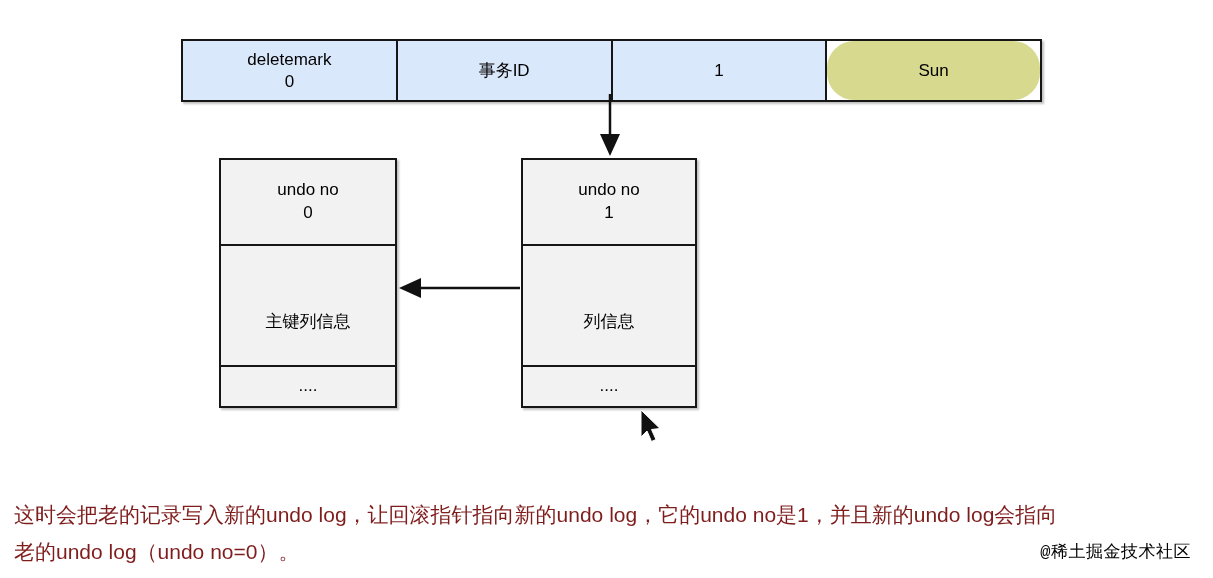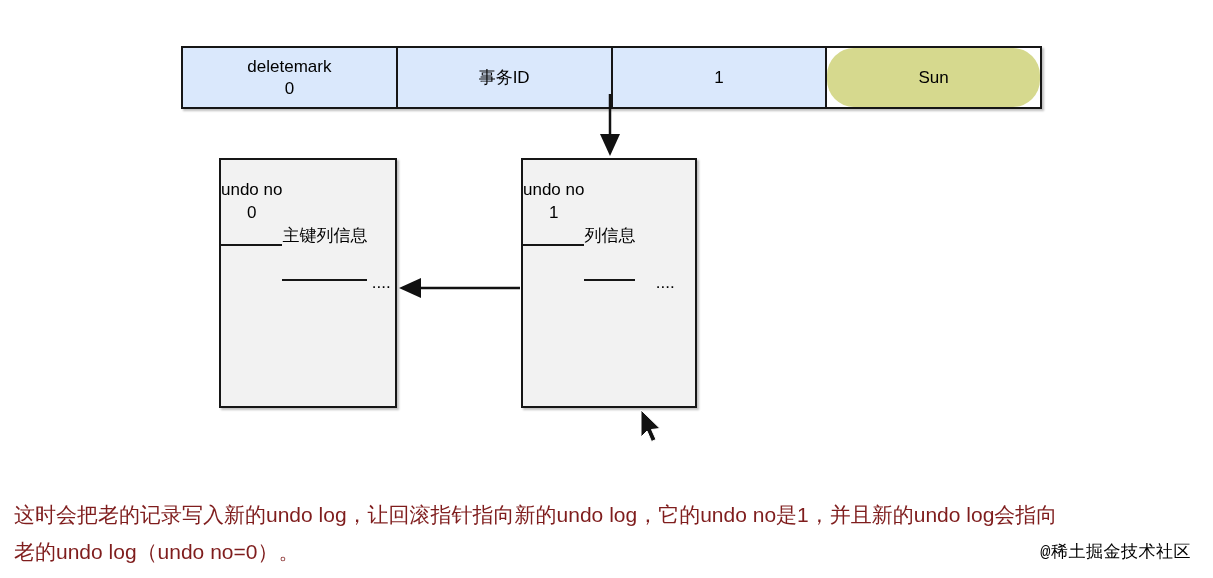--- a/index.html
+++ b/index.html
@@ -3,36 +3,36 @@
 <meta charset="utf-8">
 <style>
   html,body { margin:0; padding:0; background:#ffffff; }
   .stage {
     position:relative; width:1213px; height:578px; background:#ffffff;
     font-family:"Liberation Sans", sans-serif; overflow:hidden;
   }
 
   
   .top-table {
-    position:absolute; left:181px; top:46px; width:861px; height:63px;
+    position:absolute; left:181px; top:39px; width:861px; height:63px;
     display:flex; border:2px solid #161616; box-sizing:border-box;
     box-shadow:2px 2px 2px rgba(0,0,0,0.25);
   }
   .top-table .cell {
     flex:1; display:flex; flex-direction:column; align-items:center; justify-content:center;
     background:#dae8fc; border-right:2px solid #161616;
     font-size:17px; color:#000; line-height:1.25; text-align:center;
   }
   .top-table .cell.highlight { background:#d6d98e;border-radius:27px; }
   .top-table .cell:last-child { border-right:none; }
 
   
   .undo-box {
     position:absolute; width:178px; height:250px; box-sizing:border-box;
-    border:2px solid #161616; background:#f2f2f2; display:flex; flex-direction:row;
+    border:2px solid #161616; background:#f2f2f2; display:flex; flex-direction:column;
     box-shadow:2px 2px 2px rgba(0,0,0,0.25);
   }
   .undo-box .row {
     display:flex; flex-direction:column; align-items:center; justify-content:center;
     border-bottom:2px solid #161616; font-size:17px; color:#000; line-height:1.35;
     text-align:center;
   }
   .undo-box .row:nth-child(1) { height:84px; }
   .undo-box .row:nth-child(2) { height:86px;margin-top:33px; }
   .undo-box .row:nth-child(3) { flex:1; border-bottom:none; }

